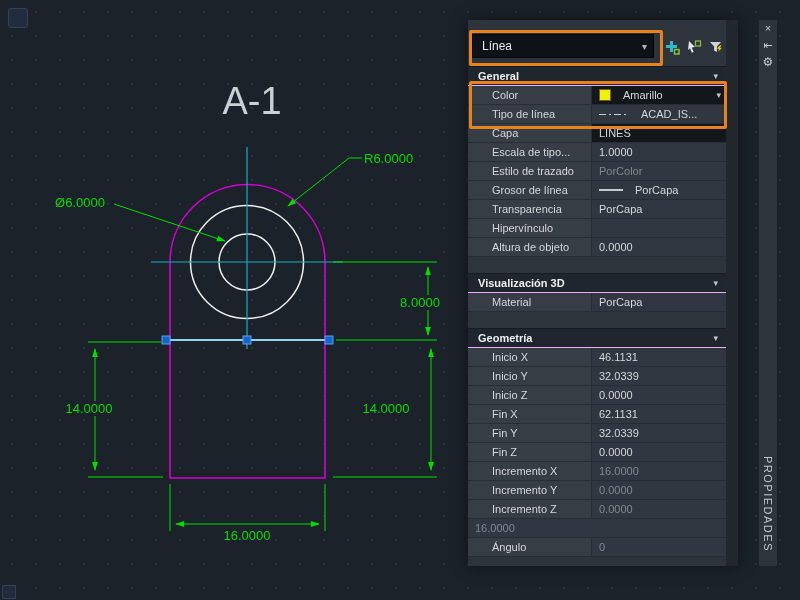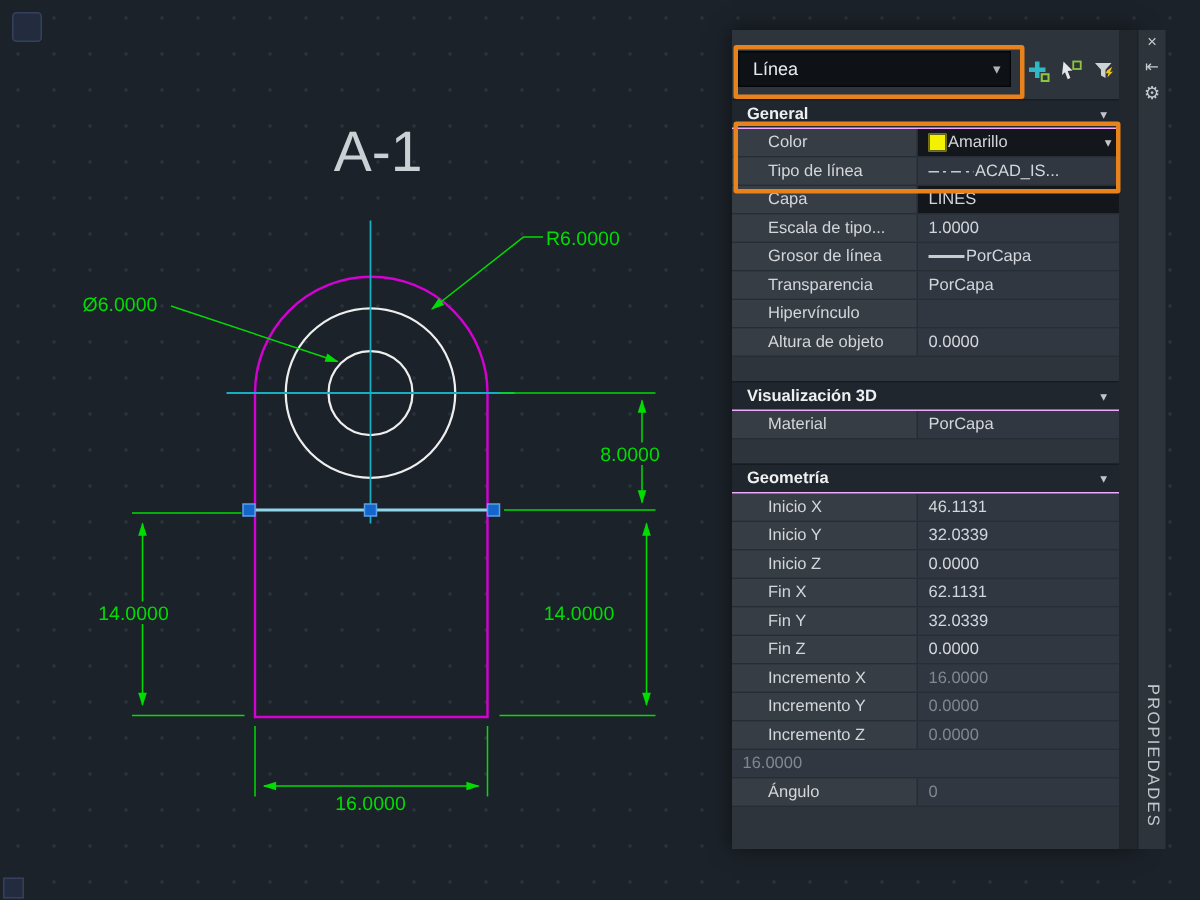--- a/index.html
+++ b/index.html
@@ -7,40 +7,40 @@
   .stage{position:relative;width:800px;height:600px;overflow:hidden;
     background-color:#1c222a;
     background-image:radial-gradient(circle,rgba(125,150,170,0.13) 1px,transparent 1.35px);
     background-size:24px 24px;}
   svg text{font-family:"Liberation Sans",sans-serif;}
   .draw{position:absolute;left:0;top:0;}
   .view-btn{position:absolute;left:8px;top:8px;width:18px;height:18px;background:#232c3e;border:1px solid #35415c;border-radius:3px;}
   .ucs-btn{position:absolute;left:2px;top:585px;width:12px;height:12px;background:#232c3e;border:1px solid #35415c;}
 
   
-  .palette{position:absolute;left:488px;top:20px;width:270px;height:546px;background:#22272d;box-shadow:0 0 14px rgba(0,0,0,0.5);}
+  .palette{position:absolute;left:468px;top:20px;width:270px;height:546px;background:#22272d;box-shadow:0 0 14px rgba(0,0,0,0.5);}
   .palette-content{position:absolute;left:0;top:0;width:258px;height:546px;background:#2e343b;}
   .phead{position:relative;height:46px;}
   .combo{position:absolute;left:4px;top:14px;width:182px;height:24px;background:#0e1217;border:1px solid #04060a;color:#e8ebee;
     font-size:12px;line-height:22px;padding-left:9px;box-sizing:border-box;}
   .combo .chev{position:absolute;right:6px;top:1px;color:#aeb4ba;font-size:10px;}
   .ptool{position:absolute;top:17px;width:19px;height:19px;padding:0;border:0;background:transparent;}
   .ptool svg{width:16px;height:16px;display:block;margin:1px auto;}
   .pt1{left:194px;} .pt2{left:216px;} .pt3{left:238px;}
 
   .sec-h{position:relative;height:18px;line-height:18px;background:#20262d;color:#edeff1;font-weight:bold;font-size:11px;
     padding-left:10px;border-top:1px solid #171c22;border-bottom:1px solid #f0abfc;}
   .sec-h.gap{margin-top:16px;}
   .sec-chev{position:absolute;right:8px;top:0;font-weight:normal;font-size:9px;color:#c2c6ca;}
 
   .prow{display:flex;height:18px;font-size:11px;color:#d3d6da;border-bottom:1px solid #272d34;}
   .plabel{width:124px;background:#373d45;line-height:18px;padding-left:24px;box-sizing:border-box;border-right:1px solid #272d34;
     overflow:hidden;white-space:nowrap;}
   .pvalue{flex:1;background:#313741;padding-left:7px;box-sizing:border-box;overflow:hidden;white-space:nowrap;
-    display:flex;align-items:center;gap:1px;}
+    display:flex;align-items:center;gap:12px;}
   .pvalue.dark{background:#13171c;}
   .pvalue.muted{color:#82878d;}
   .swatch{width:10px;height:10px;background:#f2f200;border:1px solid #63631f;flex:0 0 auto;}
   .vchev{margin-left:auto;margin-right:5px;font-size:9px;color:#c2c6ca;}
   .lt-preview{width:30px;height:1px;flex:0 0 auto;
     background:repeating-linear-gradient(90deg,#c8ccd0 0 7px,transparent 7px 10px,#c8ccd0 10px 12px,transparent 12px 15px);}
   .lw-preview{width:24px;height:2px;background:#c8ccd0;flex:0 0 auto;}
 
   .hl{position:absolute;border:3px solid #e8821c;border-radius:2px;pointer-events:none;}
   .hl1{left:1px;top:10px;width:188px;height:30px;}
@@ -168,20 +168,24 @@
       <div class="prow">
         <div class="plabel">Capa</div>
         <div class="pvalue dark">LINES</div>
       </div>
 
       <div class="prow">
         <div class="plabel">Escala de tipo...</div>
         <div class="pvalue">1.0000</div>
       </div>
 
+      <div class="prow">
+        <div class="plabel">Estilo de trazado</div>
+        <div class="pvalue muted">PorColor</div>
+      </div>
 
       <div class="prow">
         <div class="plabel">Grosor de línea</div>
         <div class="pvalue">
           <span class="lw-preview"></span>
           <span>PorCapa</span>
         </div>
       </div>
 
       <div class="prow">

